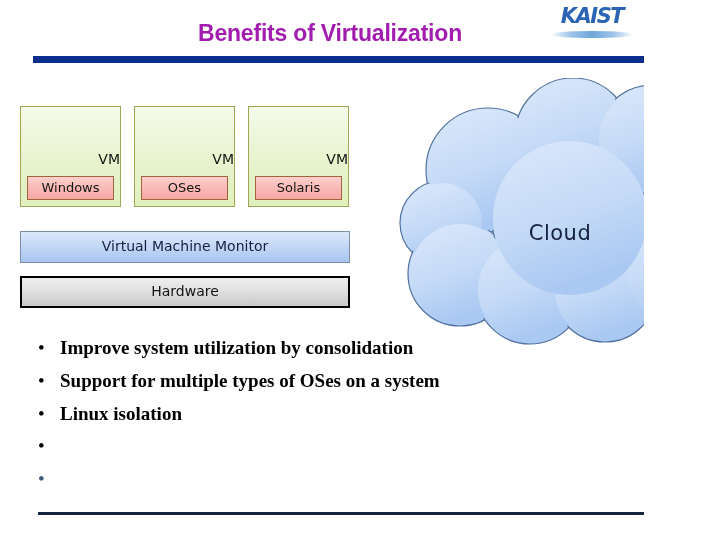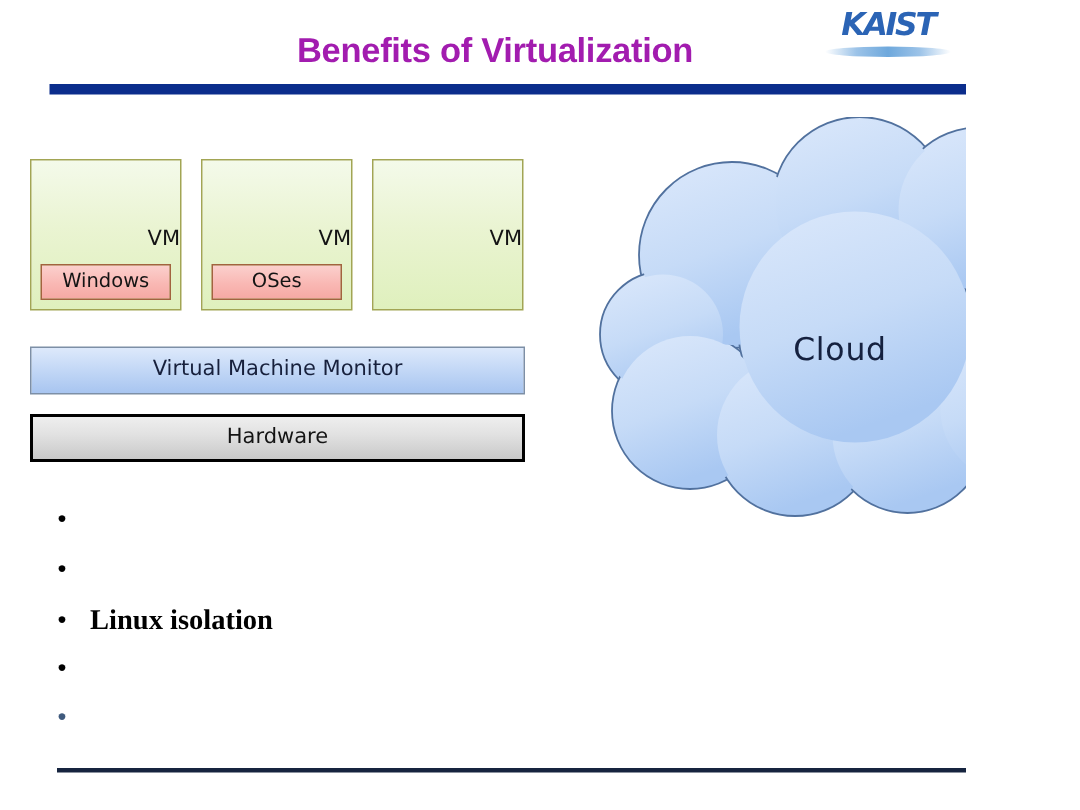--- a/index.html
+++ b/index.html
@@ -308,37 +308,42 @@
 
     <div class="vm-box b2">
       <div class="vm-title">VM</div>
       <div class="os-box">
         <div class="os-label">OSes</div>
       </div>
     </div>
 
     <div class="vm-box b3">
       <div class="vm-title">VM</div>
+      <div class="os-box">
+        <div class="os-label">Solaris</div>
+      </div>
     </div>
 
     <div id="hw-bar">
       <div id="hw-label">Hardware</div>
     </div>
 
     <div id="vmm-bar">
       <div id="vmm-label">Virtual Machine Monitor</div>
     </div>
   </div>
 
   <div id="bullets">
     <div class="bullet-row">
       <span class="bullet-mark">•</span>
+      <span class="bullet-text">Improve system utilization by consolidation</span>
     </div>
     <div class="bullet-row">
       <span class="bullet-mark">•</span>
+      <span class="bullet-text">Support for multiple types of OSes on a system</span>
     </div>
     <div class="bullet-row">
       <span class="bullet-mark">•</span>
       <span class="bullet-text">Linux isolation</span>
     </div>
     <div class="bullet-row">
       <span class="bullet-mark">•</span>
     </div>
     <div class="bullet-row accent">
       <span class="bullet-mark">•</span>

